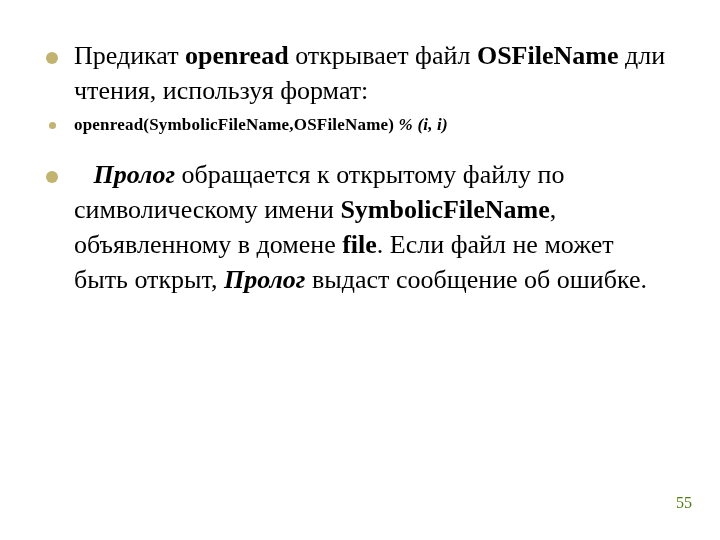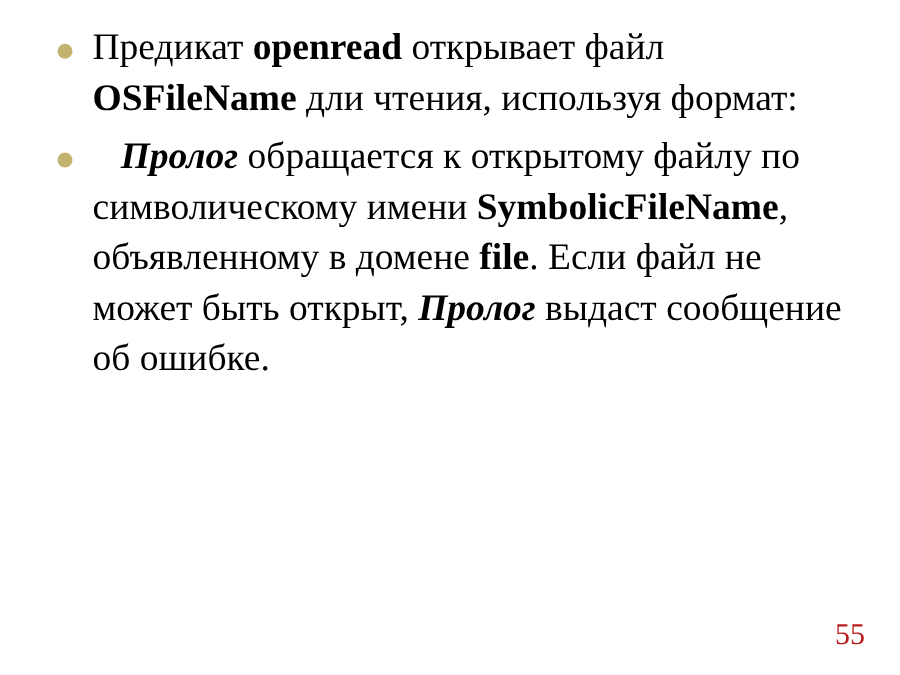--- a/index.html
+++ b/index.html
@@ -45,40 +45,42 @@
     border-radius: 50%;
     background: #c2b370;
   }
   .bullet.sm {
     width: 7px;
     height: 7px;
     top: 0.45em;
     left: 3px;
   }
   .lvl1 {
-    font-size: 30px;
+    font-size: 26px;
     line-height: 1.35;
+    margin-top: 20px;
   }
   .lvl2 {
     font-size: 17px;
     line-height: 1.35;
     letter-spacing: 0.2px;
   }
   .bold { font-weight: bold; }
   .bolditalic { font-weight: bold; font-style: italic; }
   .pagenum {
     position: absolute;
     right: 28px;
-    bottom: 18px;
-    font-size: 24px;
-    color: #b91c1c;
+    bottom: 28px;
+    font-size: 16px;
+    color: #4d7c0f;
   }
 </style>
 </head>
 <body>
 
 <div class="slide">
   <ul class="body">
       <li class="lvl1"><span class="bullet"></span><span><span>Предикат </span><span class="bold">openread</span><span> открывает файл </span><span class="bold">OSFileName</span><span> дли чтения, используя формат:</span></span></li>
+      <li class="lvl2"><span class="bullet sm"></span><span><span class="bold">openread(SymbolicFileName,OSFileName) </span><span class="bolditalic">% (i, i)</span></span></li>
       <li class="lvl1"><span class="bullet"></span><span><span>&nbsp;&nbsp;&nbsp;</span><span class="bolditalic">Пролог</span><span> обращается к открытому файлу по символическому имени </span><span class="bold">SymbolicFileName</span><span>, объявленному в домене </span><span class="bold">file</span><span>. Если файл не может быть открыт, </span><span class="bolditalic">Пролог</span><span> выдаст сообщение об ошибке.</span></span></li>
     </ul>
   <div class="pagenum">55</div>
 </div>
 
 </body></html>

